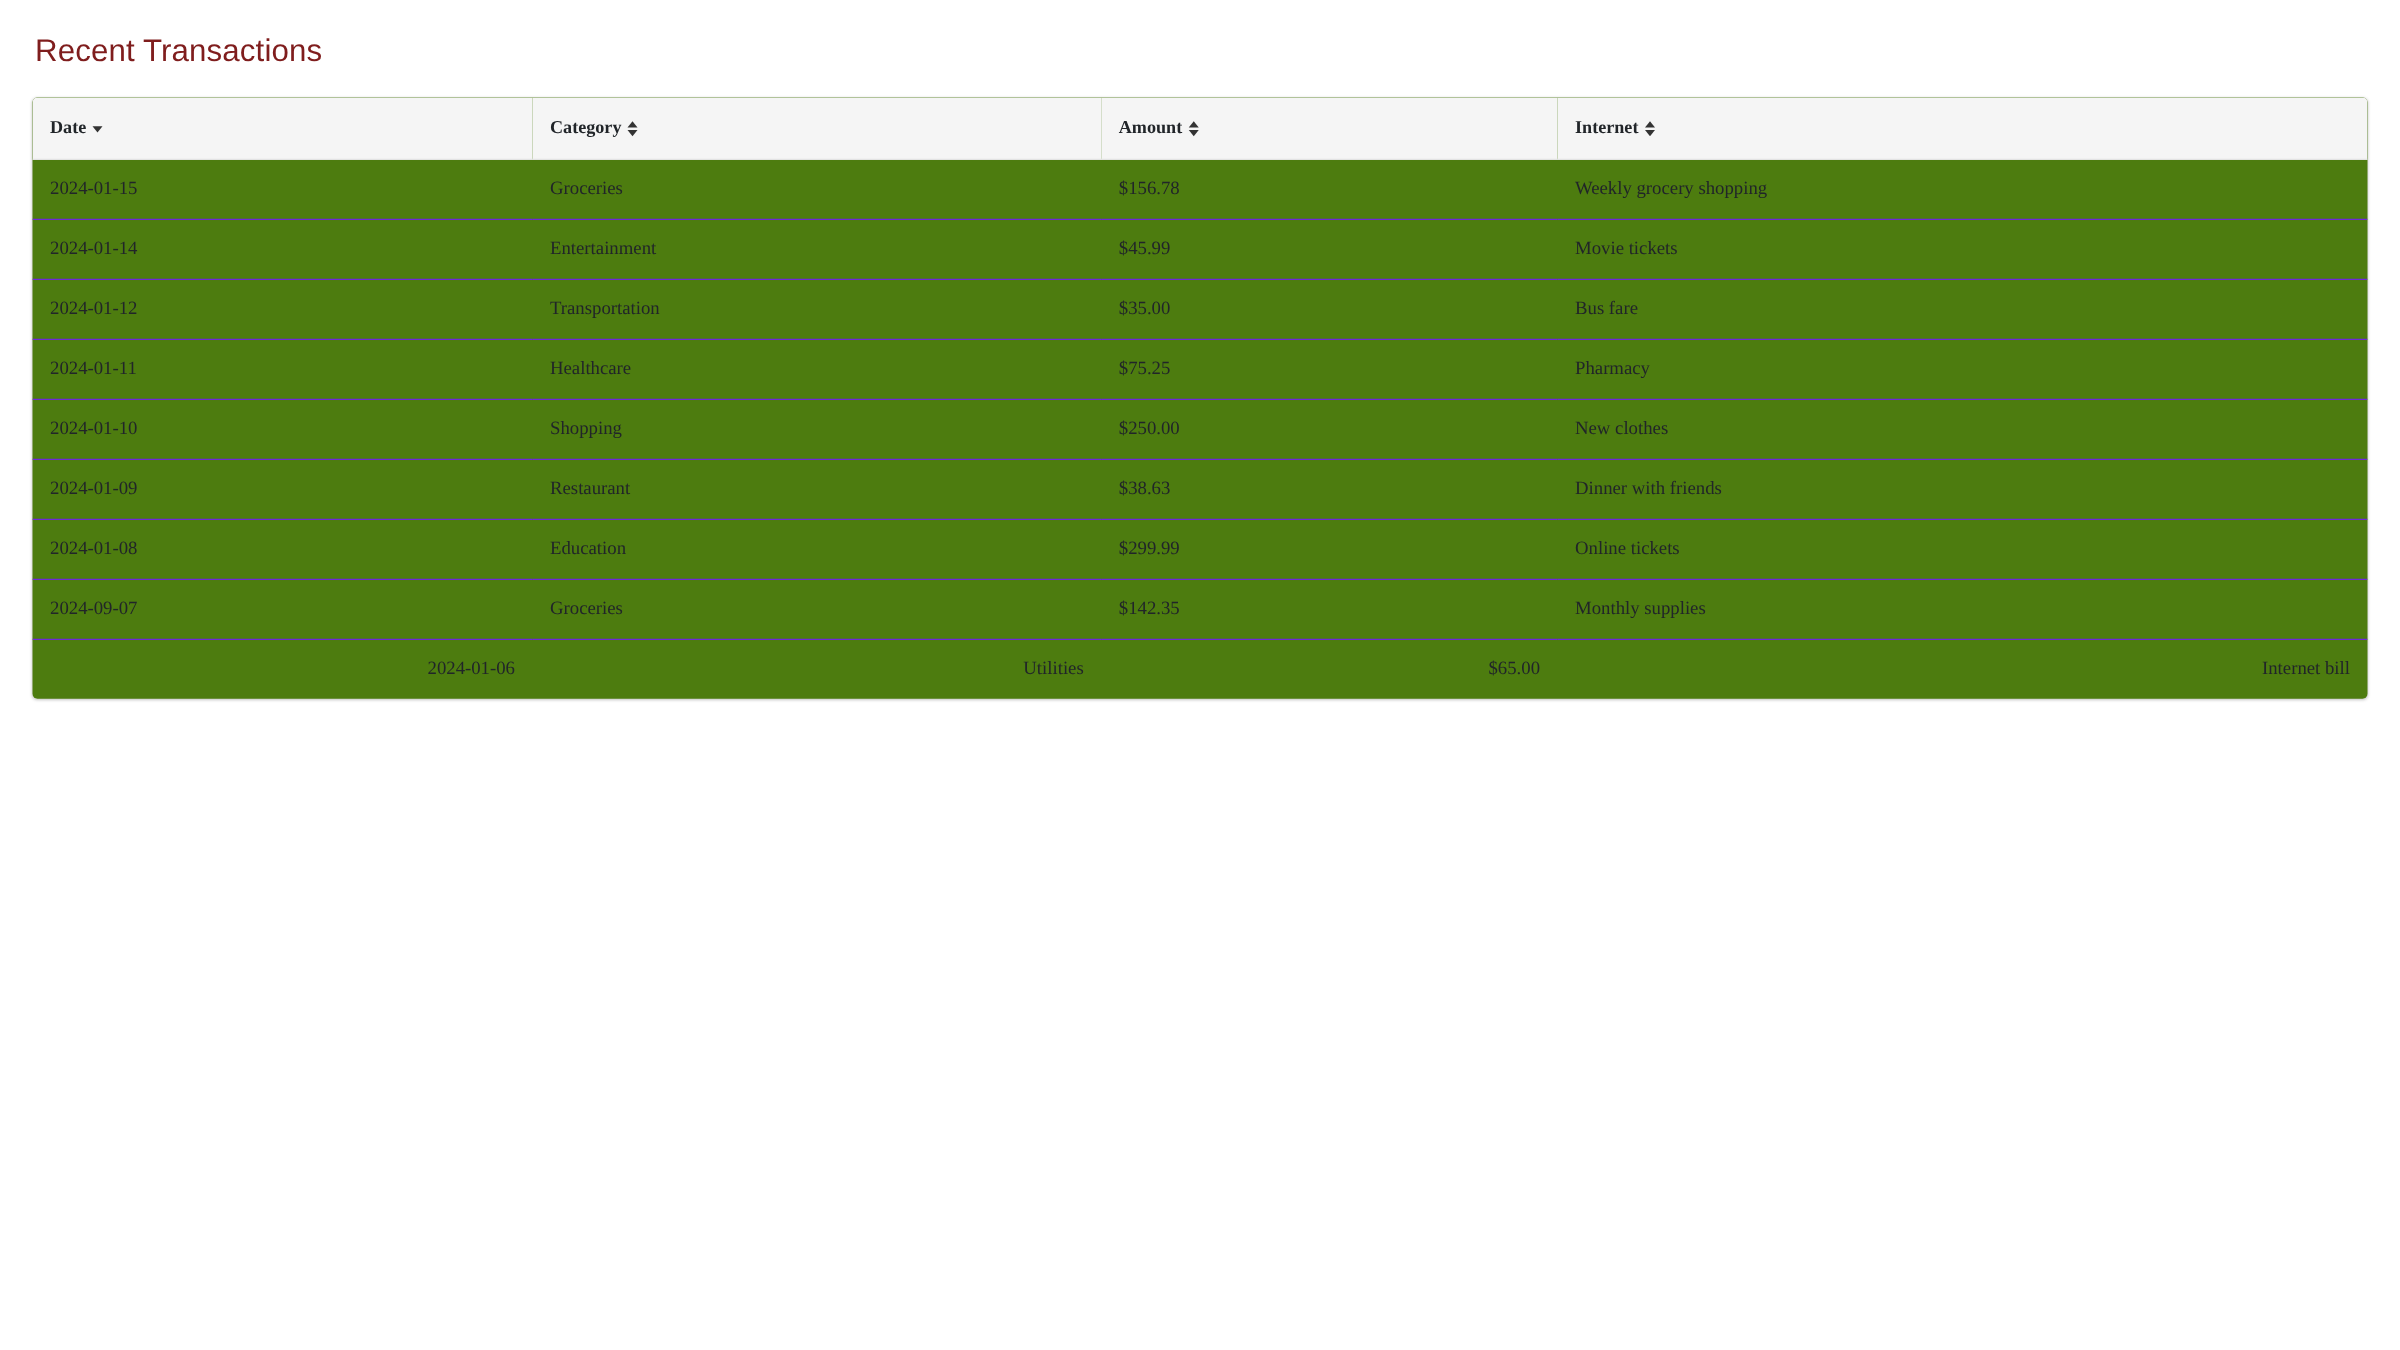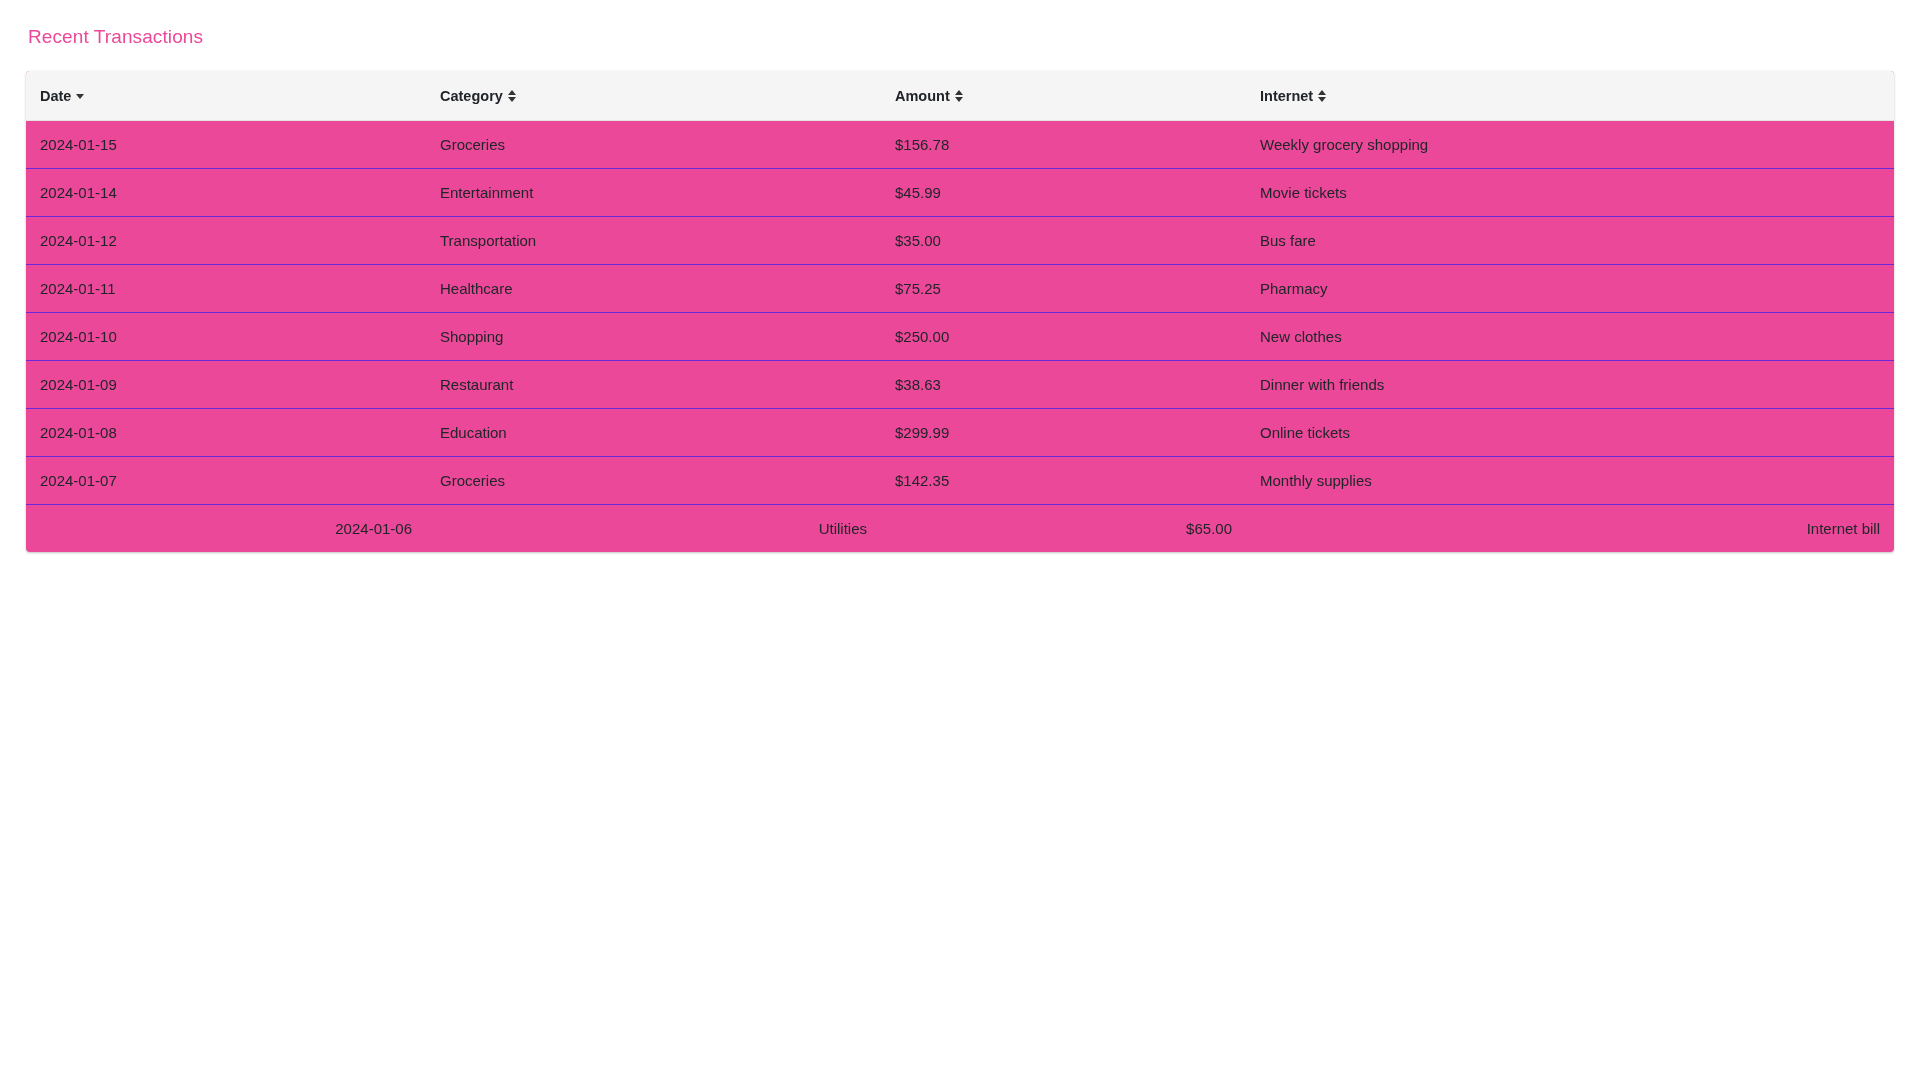--- a/index.html
+++ b/index.html
@@ -9,32 +9,33 @@
     width: 1920px;
     height: 1080px;
     background: #ffffff;
     font-family: "Liberation Sans", sans-serif;
     color: #212529;
   }
   .page {
     padding: 26px 26px 0 26px;
   }
   .page-title {
-    font-size: 19px;
+    font-size: 25px;
     font-weight: 400;
     line-height: 1.2;
-    color: #ec4899;
+    color: #7f1d1d;
     margin: 0 0 22px 2px;
     letter-spacing: 0.1px;
   }
   .table-card {
-    background: #ec4899;
+    background: #4d7c0f;
     border-radius: 4px;
     box-shadow: 0 1px 3px rgba(0,0,0,0.14), 0 1px 2px rgba(0,0,0,0.10);
     overflow: hidden;
+    font-family: Liberation Serif, serif;
   }
   table.txn-table {
     width: 100%;
     border-collapse: collapse;
     font-size: 15px;
   }
   table.txn-table thead th {
     background: #f5f5f5;
     text-align: left;
     font-weight: bold;
@@ -154,21 +155,21 @@
           <td>$38.63</td>
           <td>Dinner with friends</td>
         </tr>
         <tr>
           <td>2024-01-08</td>
           <td>Education</td>
           <td>$299.99</td>
           <td>Online tickets</td>
         </tr>
         <tr>
-          <td>2024-01-07</td>
+          <td>2024-09-07</td>
           <td>Groceries</td>
           <td>$142.35</td>
           <td>Monthly supplies</td>
         </tr>
         <tr>
           <td>2024-01-06</td>
           <td>Utilities</td>
           <td>$65.00</td>
           <td>Internet bill</td>
         </tr>

